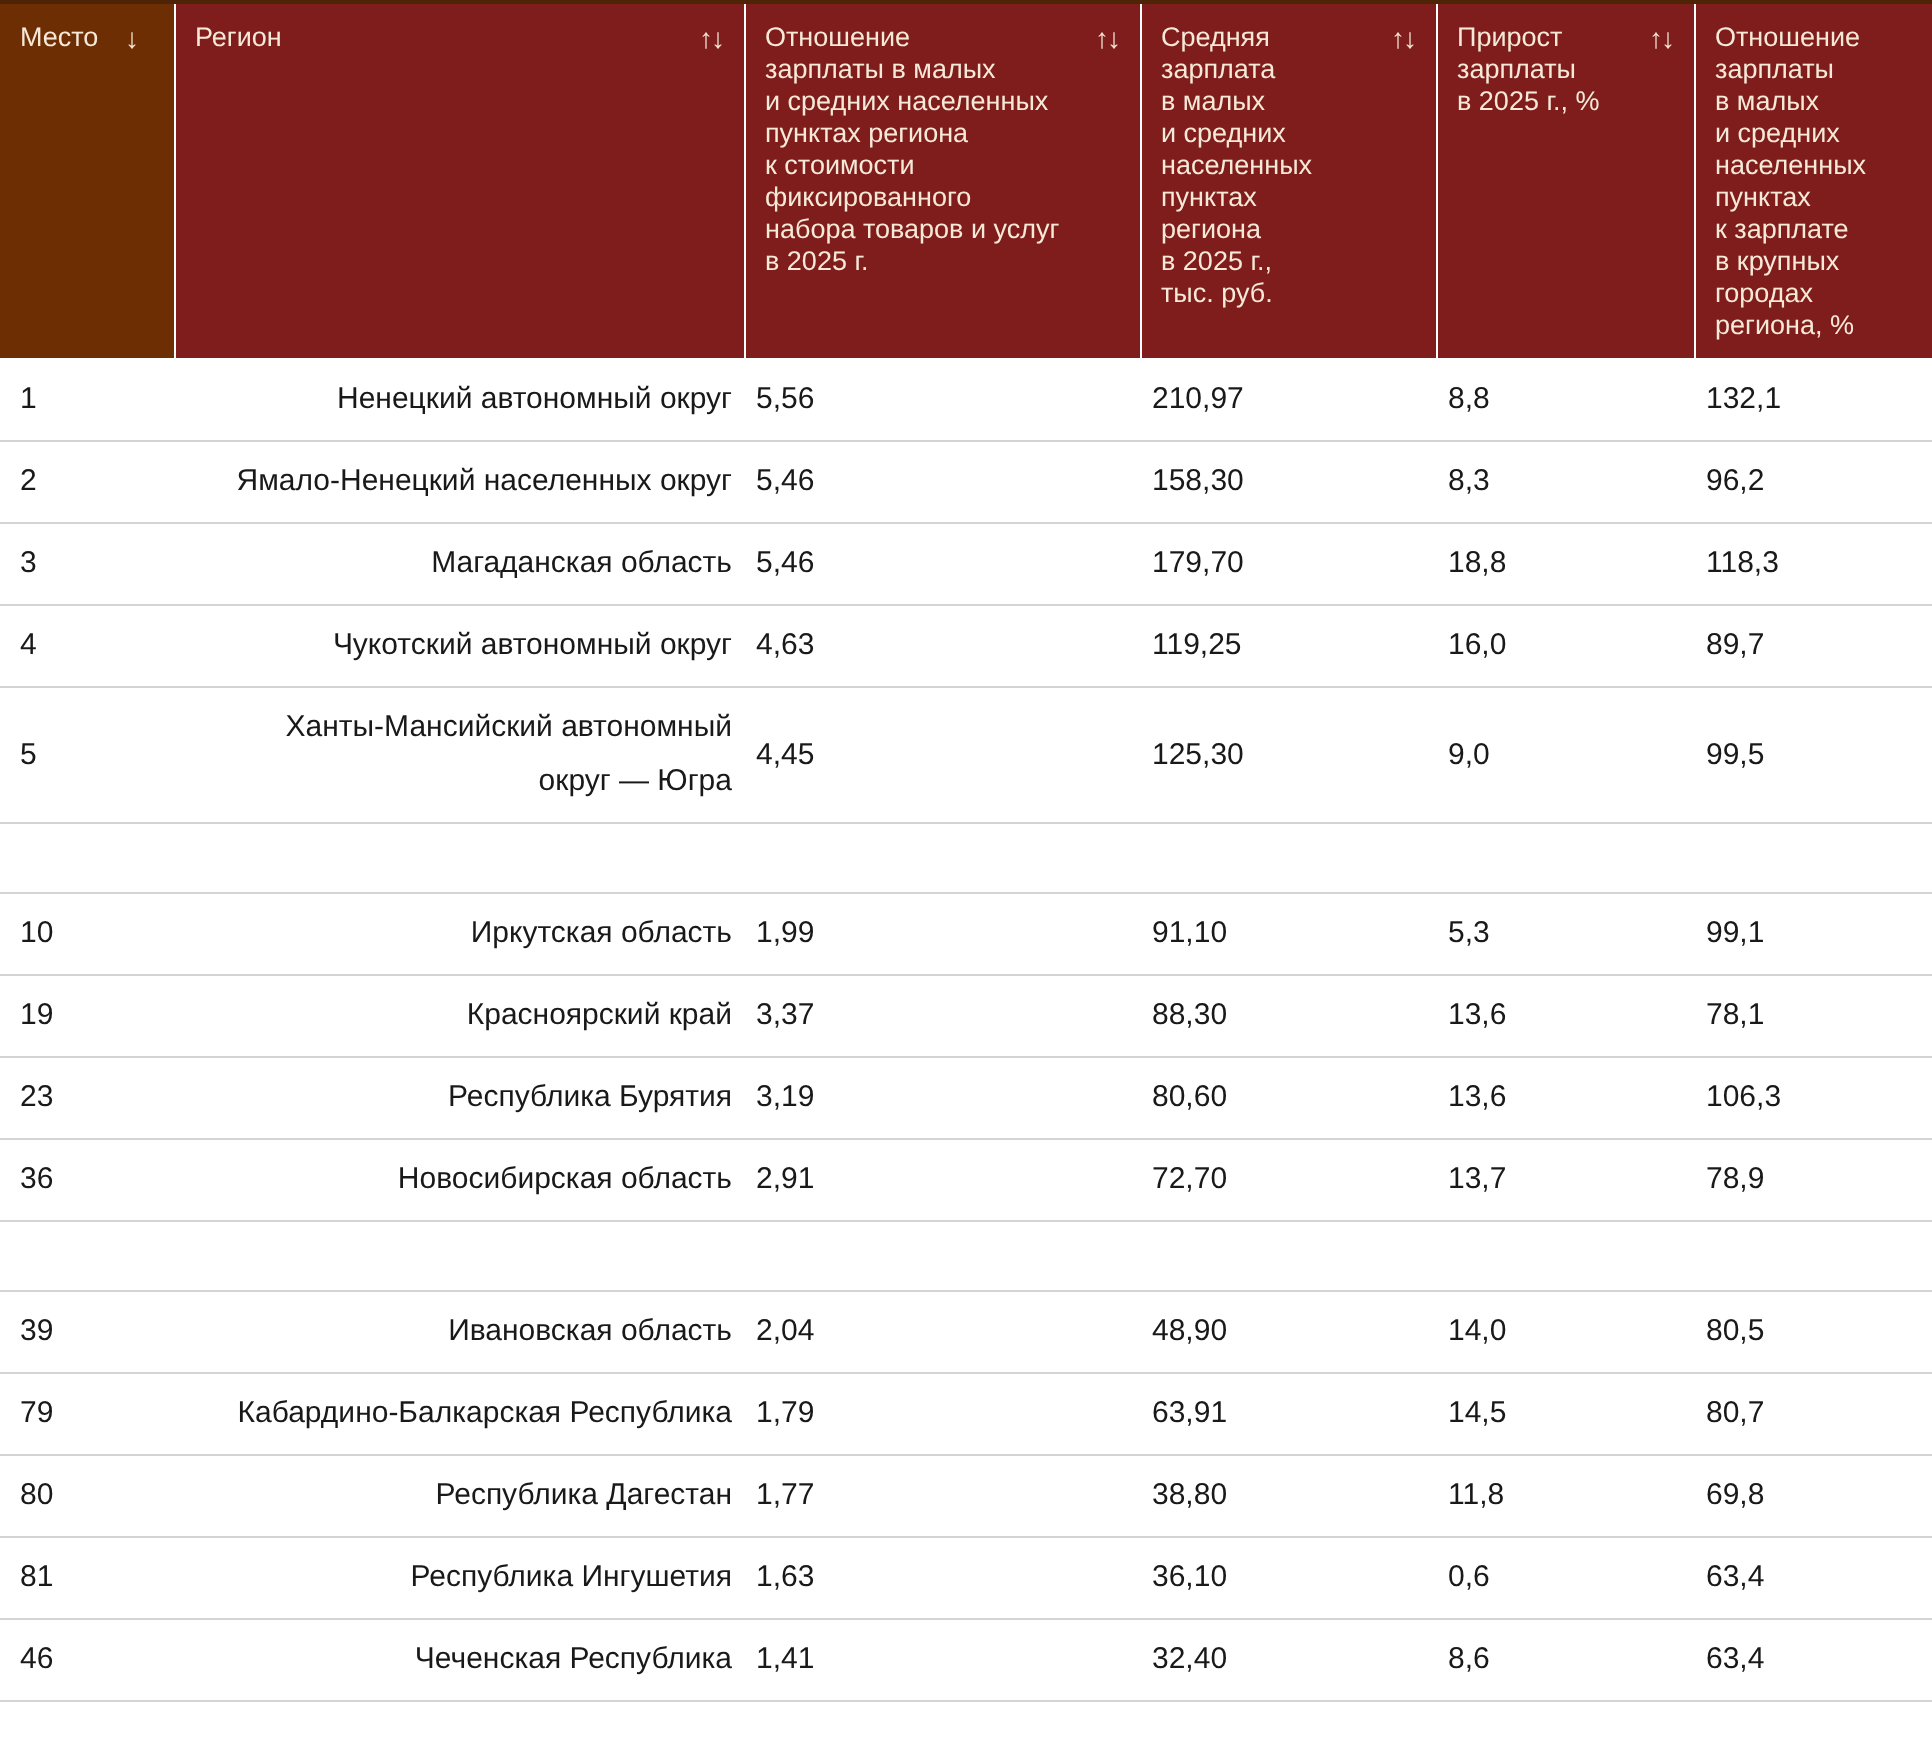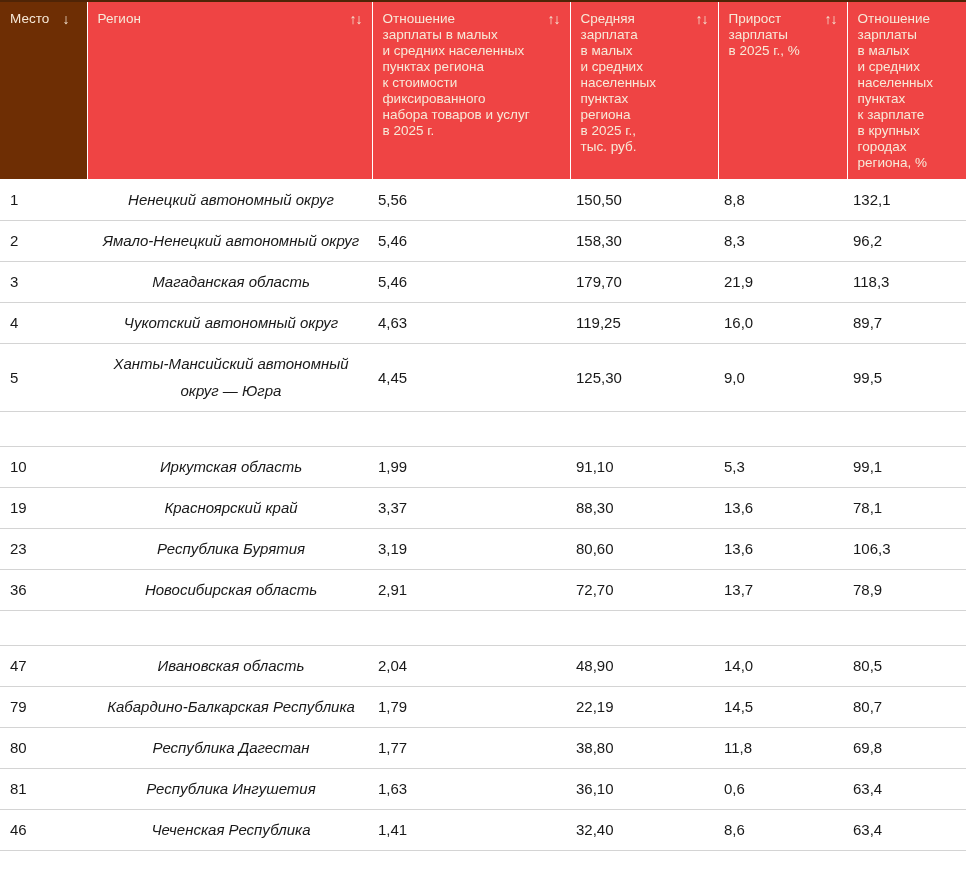--- a/index.html
+++ b/index.html
@@ -23,21 +23,21 @@
   }
   col.c-place  { width: 87px; }
   col.c-region { width: 285px; }
   col.c-ratio_cost { width: 198px; }
   col.c-avg_salary { width: 148px; }
   col.c-growth { width: 129px; }
   col.c-ratio_city { width: 161px; }
 
   thead tr { height: 170px; }
   thead th {
-    background: #ef4444;
+    background: #7f1d1d;
     color: #f7e9d8;
     font-weight: 400;
     font-size: 13.5px;
     line-height: 16px;
     text-align: left;
     vertical-align: top;
     position: relative;
     padding: 9px 28px 8px 10px;
     cursor: pointer;
   }
@@ -58,21 +58,21 @@
   tbody td {
     border-bottom: 1px solid #d4d4d4;
     font-size: 15px;
     line-height: 27px;
     padding: 6.5px 6px;
     vertical-align: middle;
     color: #191919;
   }
   tbody tr.data-row { height: 41px; }
   td.cell-place  { text-align: left; padding-left: 10px; }
-  td.cell-region { text-align: center; padding-left: 9px; white-space: pre-line; font-style: italic; }
+  td.cell-region { text-align: right; padding-left: 9px; white-space: pre-line; }
   td.cell-num    { text-align: left; font-variant-numeric: tabular-nums; }
   tr.spacer-row td { height: 35px; padding: 0; }
 </style>
 </head>
 <body>
 
 <div class="viewport">
   <table class="regions">
     <colgroup>
         <col class="c-place">
@@ -133,38 +133,38 @@
 городах
 региона, %</span>
           </th>
         </tr>
     </thead>
     <tbody>
         <tr class="data-row">
           <td class="cell-place">1</td>
           <td class="cell-region">Ненецкий автономный округ</td>
           <td class="cell-num">5,56</td>
-          <td class="cell-num">150,50</td>
+          <td class="cell-num">210,97</td>
           <td class="cell-num">8,8</td>
           <td class="cell-num">132,1</td>
         </tr>
         <tr class="data-row">
           <td class="cell-place">2</td>
-          <td class="cell-region">Ямало-Ненецкий автономный округ</td>
+          <td class="cell-region">Ямало-Ненецкий населенных округ</td>
           <td class="cell-num">5,46</td>
           <td class="cell-num">158,30</td>
           <td class="cell-num">8,3</td>
           <td class="cell-num">96,2</td>
         </tr>
         <tr class="data-row">
           <td class="cell-place">3</td>
           <td class="cell-region">Магаданская область</td>
           <td class="cell-num">5,46</td>
           <td class="cell-num">179,70</td>
-          <td class="cell-num">21,9</td>
+          <td class="cell-num">18,8</td>
           <td class="cell-num">118,3</td>
         </tr>
         <tr class="data-row">
           <td class="cell-place">4</td>
           <td class="cell-region">Чукотский автономный округ</td>
           <td class="cell-num">4,63</td>
           <td class="cell-num">119,25</td>
           <td class="cell-num">16,0</td>
           <td class="cell-num">89,7</td>
         </tr>
@@ -209,32 +209,32 @@
           <td class="cell-region">Новосибирская область</td>
           <td class="cell-num">2,91</td>
           <td class="cell-num">72,70</td>
           <td class="cell-num">13,7</td>
           <td class="cell-num">78,9</td>
         </tr>
         <tr class="spacer-row">
           <td colspan="6"></td>
         </tr>
         <tr class="data-row">
-          <td class="cell-place">47</td>
+          <td class="cell-place">39</td>
           <td class="cell-region">Ивановская область</td>
           <td class="cell-num">2,04</td>
           <td class="cell-num">48,90</td>
           <td class="cell-num">14,0</td>
           <td class="cell-num">80,5</td>
         </tr>
         <tr class="data-row">
           <td class="cell-place">79</td>
           <td class="cell-region">Кабардино-Балкарская Республика</td>
           <td class="cell-num">1,79</td>
-          <td class="cell-num">22,19</td>
+          <td class="cell-num">63,91</td>
           <td class="cell-num">14,5</td>
           <td class="cell-num">80,7</td>
         </tr>
         <tr class="data-row">
           <td class="cell-place">80</td>
           <td class="cell-region">Республика Дагестан</td>
           <td class="cell-num">1,77</td>
           <td class="cell-num">38,80</td>
           <td class="cell-num">11,8</td>
           <td class="cell-num">69,8</td>

